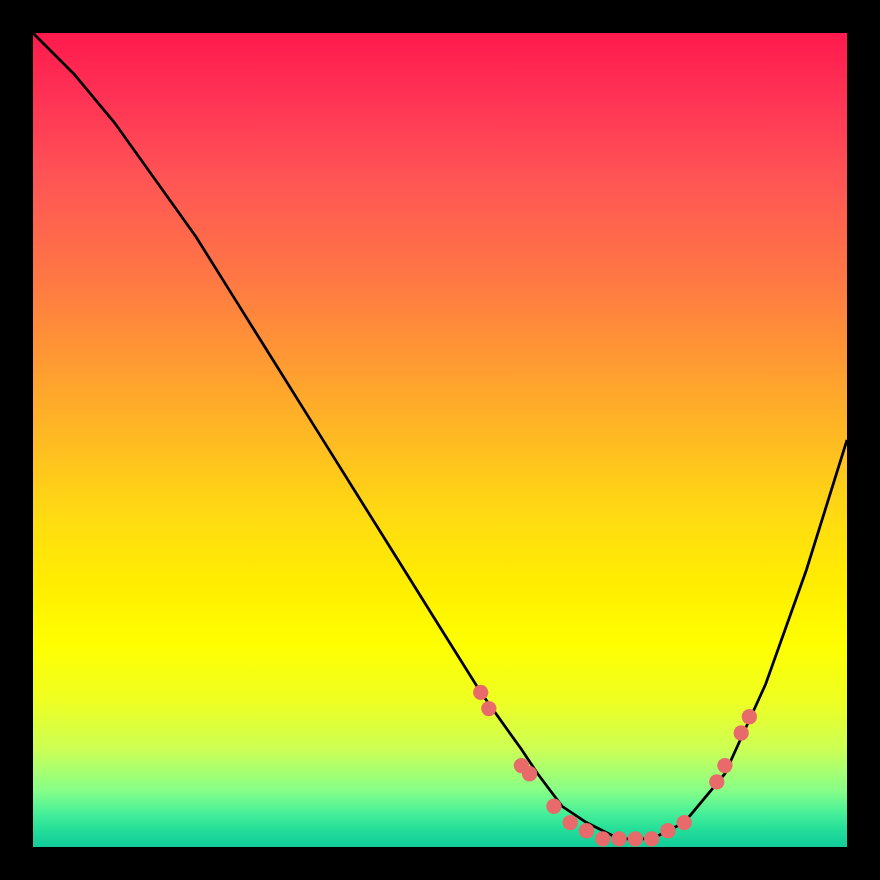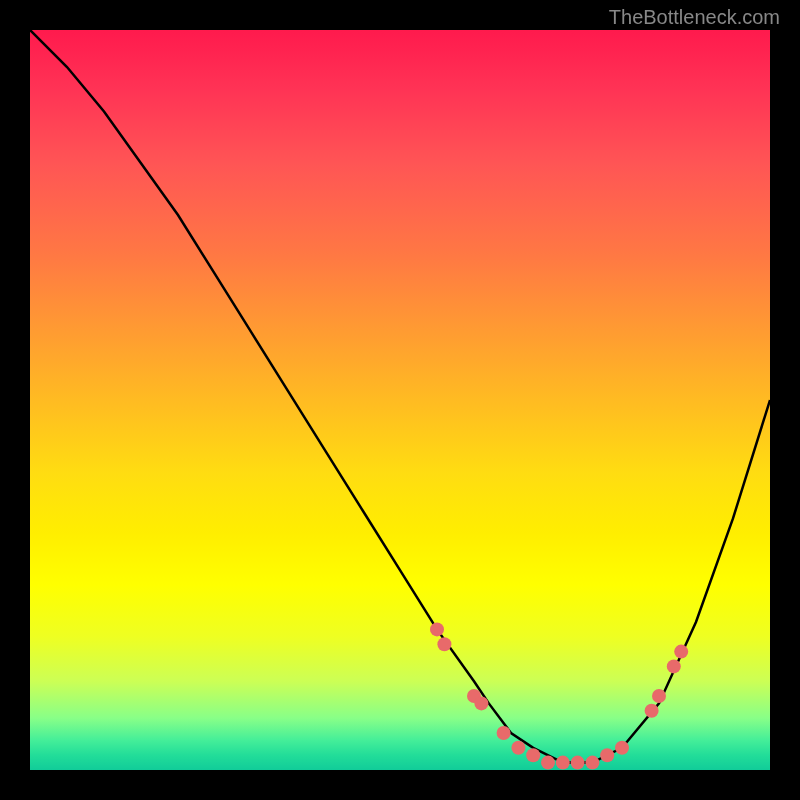--- a/index.html
+++ b/index.html
@@ -54,21 +54,20 @@
     left: 0;
     top: 0;
     width: 740px;
     height: 740px;
   }
 </style>
 </head>
 <body>
 
 <div class="container">
-  <div class="watermark">TheBottleneck.com</div>
   <div class="plot-area">
     <svg class="curve" viewBox="0 0 740 740">
       <g id="curve-group">
           <path d="M0.0 0.0 L37.0 37.0 L74.0 81.4 L111.0 133.2 L148.0 185.0 L185.0 244.2 L222.0 303.4 L259.0 362.6 L296.0 421.8 L333.0 481.0 L370.0 540.2 L407.0 599.4 L444.0 651.2 L458.8 673.4 L481.0 703.0 L503.2 717.8 L532.8 732.6 L562.4 732.6 L592.0 717.8 L629.0 673.4 L666.0 592.0 L703.0 488.4 L740.0 370.0 " stroke="#000000" stroke-width="2.5" fill="none"></path>
         </g>
       <g id="marker-group">
           <circle cx="407.0" cy="599.4" r="7" fill="#e86a6a"></circle>
           <circle cx="414.4" cy="614.2" r="7" fill="#e86a6a"></circle>
           <circle cx="444.0" cy="666.0" r="7" fill="#e86a6a"></circle>
           <circle cx="451.4" cy="673.4" r="7" fill="#e86a6a"></circle>

